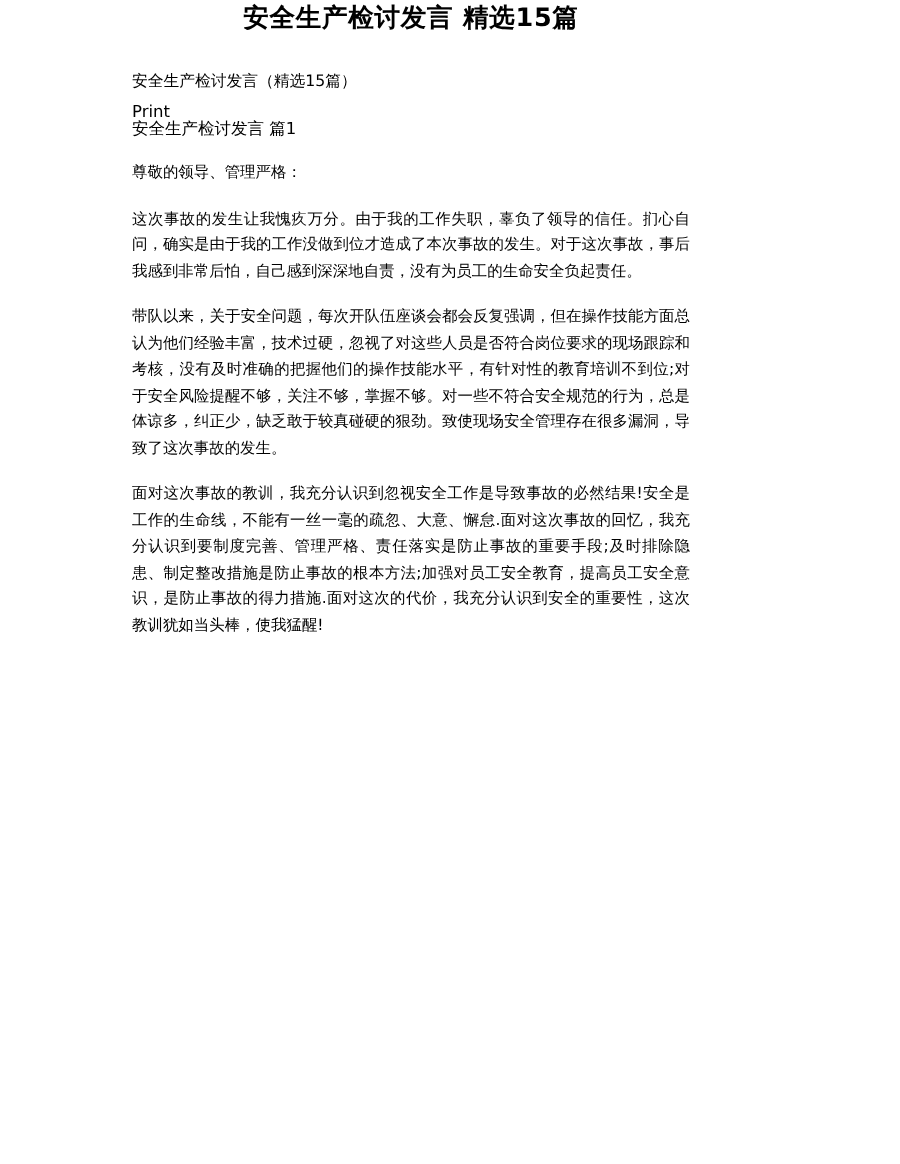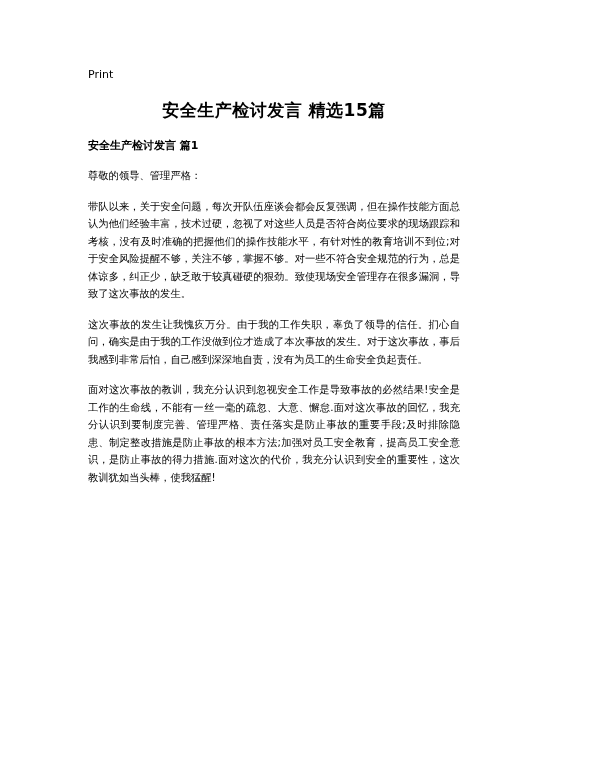--- a/index.html
+++ b/index.html
@@ -23,39 +23,38 @@
   }
   .print-label {
     position: absolute;
     top: 68px;
     left: 88px;
     font-size: 11px;
     color: #000;
     line-height: 13px;
   }
   .doc-body {
-    padding-top: 98px;
   }
   h1.doc-title {
     margin: 0;
     font-size: 17px;
     font-weight: bold;
     text-align: center;
     line-height: 24px;
     letter-spacing: 0.5px;
   }
   .subtitle {
     margin: 22px 0 0 0;
     font-size: 10.5px;
     line-height: 16px;
   }
   .section-head {
     margin: 16px 0 0 0;
     font-size: 11px;
-    font-weight: bold;
+    font-weight: normal;
     line-height: 16px;
   }
   p.para {
     margin: 13px 0 0 0;
     font-size: 10.3px;
     line-height: 17.5px;
     text-align: justify;
     text-justify: inter-ideograph;
   }
 </style>
@@ -63,22 +62,23 @@
 <body>
 
 <div class="page">
 
   <div class="print-label">Print</div>
 
   <div class="doc-body">
 
     <h1 class="doc-title">安全生产检讨发言  精选15篇</h1>
 
+    <p class="subtitle">安全生产检讨发言（精选15篇）</p>
 
     <p class="section-head">安全生产检讨发言 篇1</p>
 
     <p class="para">尊敬的领导、管理严格：</p>
+    <p class="para">这次事故的发生让我愧疚万分。由于我的工作失职，辜负了领导的信任。扪心自问，确实是由于我的工作没做到位才造成了本次事故的发生。对于这次事故，事后我感到非常后怕，自己感到深深地自责，没有为员工的生命安全负起责任。</p>
     <p class="para">带队以来，关于安全问题，每次开队伍座谈会都会反复强调，但在操作技能方面总认为他们经验丰富，技术过硬，忽视了对这些人员是否符合岗位要求的现场跟踪和考核，没有及时准确的把握他们的操作技能水平，有针对性的教育培训不到位;对于安全风险提醒不够，关注不够，掌握不够。对一些不符合安全规范的行为，总是体谅多，纠正少，缺乏敢于较真碰硬的狠劲。致使现场安全管理存在很多漏洞，导致了这次事故的发生。</p>
-    <p class="para">这次事故的发生让我愧疚万分。由于我的工作失职，辜负了领导的信任。扪心自问，确实是由于我的工作没做到位才造成了本次事故的发生。对于这次事故，事后我感到非常后怕，自己感到深深地自责，没有为员工的生命安全负起责任。</p>
     <p class="para">面对这次事故的教训，我充分认识到忽视安全工作是导致事故的必然结果!安全是工作的生命线，不能有一丝一毫的疏忽、大意、懈怠.面对这次事故的回忆，我充分认识到要制度完善、管理严格、责任落实是防止事故的重要手段;及时排除隐患、制定整改措施是防止事故的根本方法;加强对员工安全教育，提高员工安全意识，是防止事故的得力措施.面对这次的代价，我充分认识到安全的重要性，这次教训犹如当头棒，使我猛醒!</p>
 
   </div>
 </div>
 
 </body></html>

